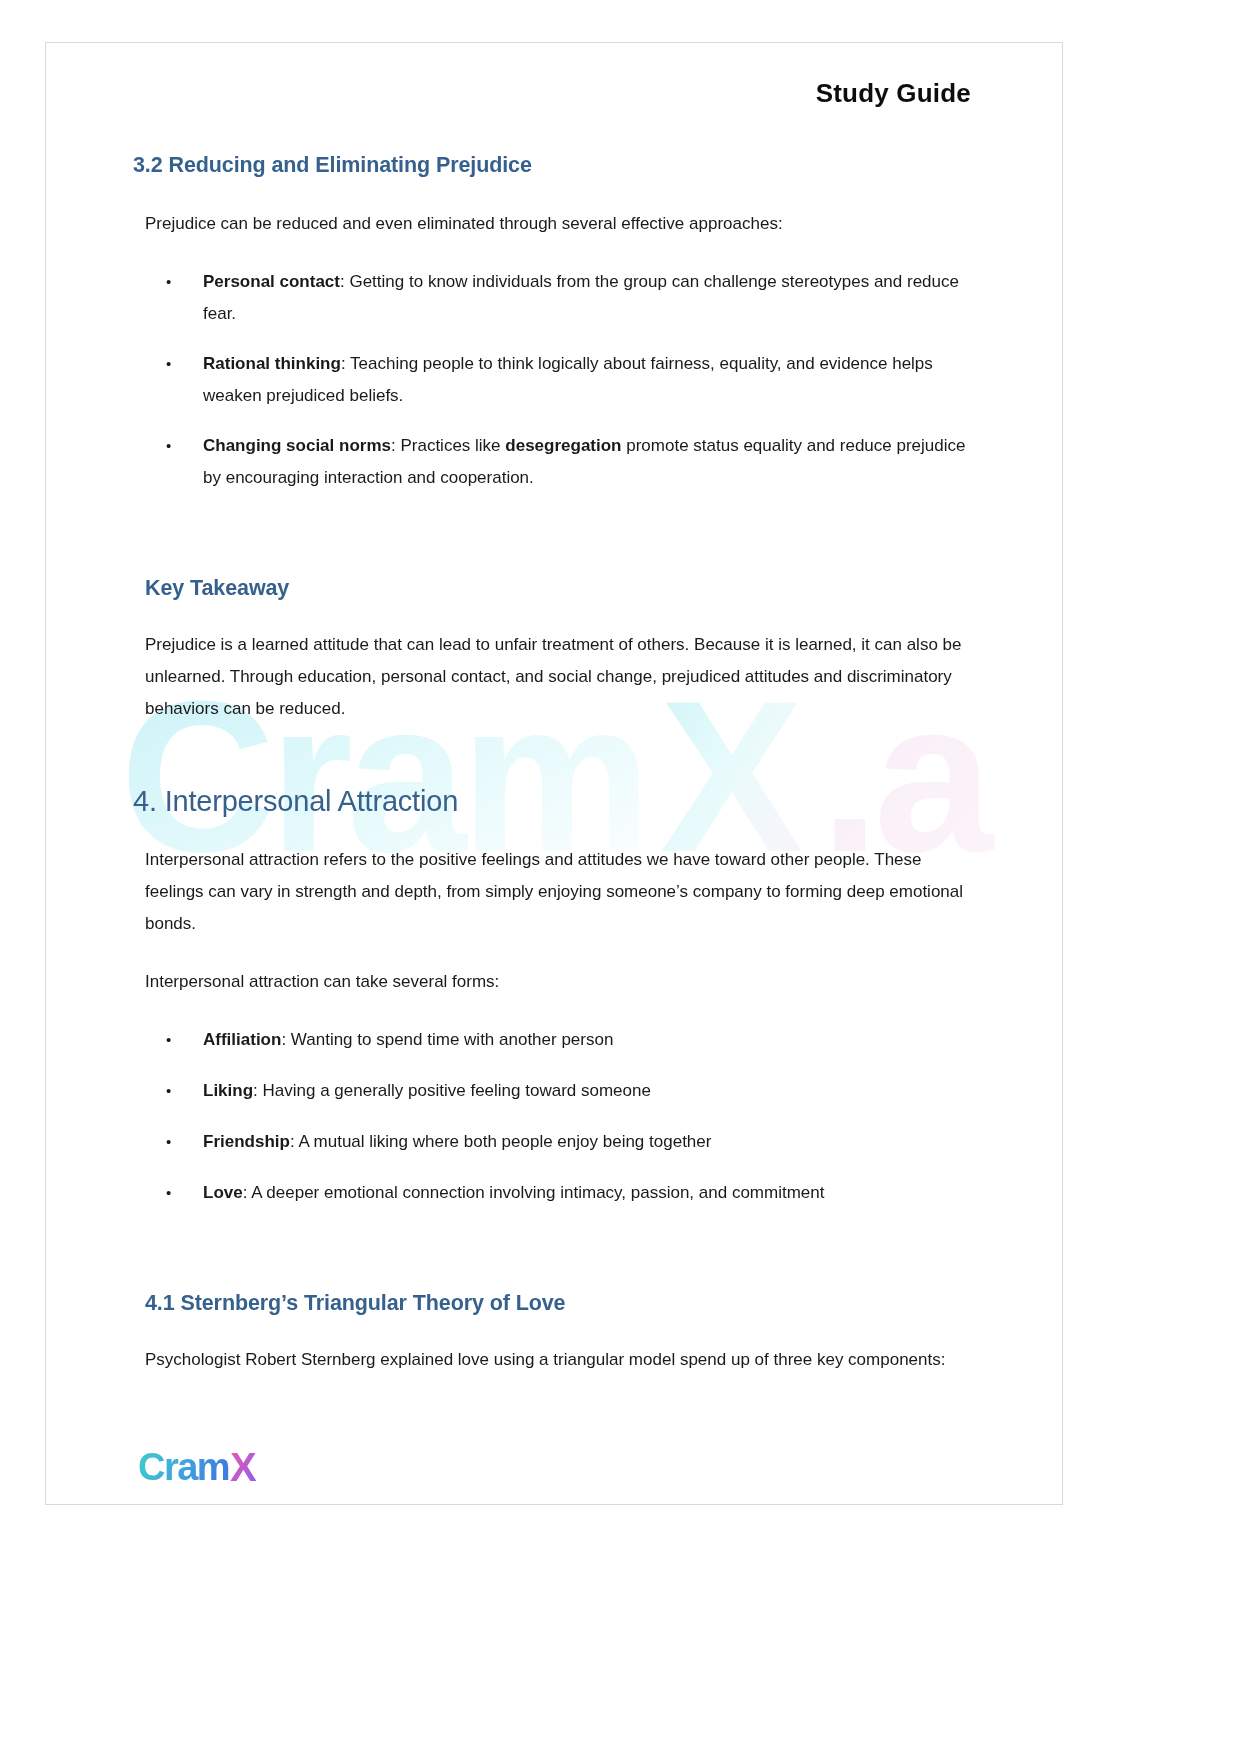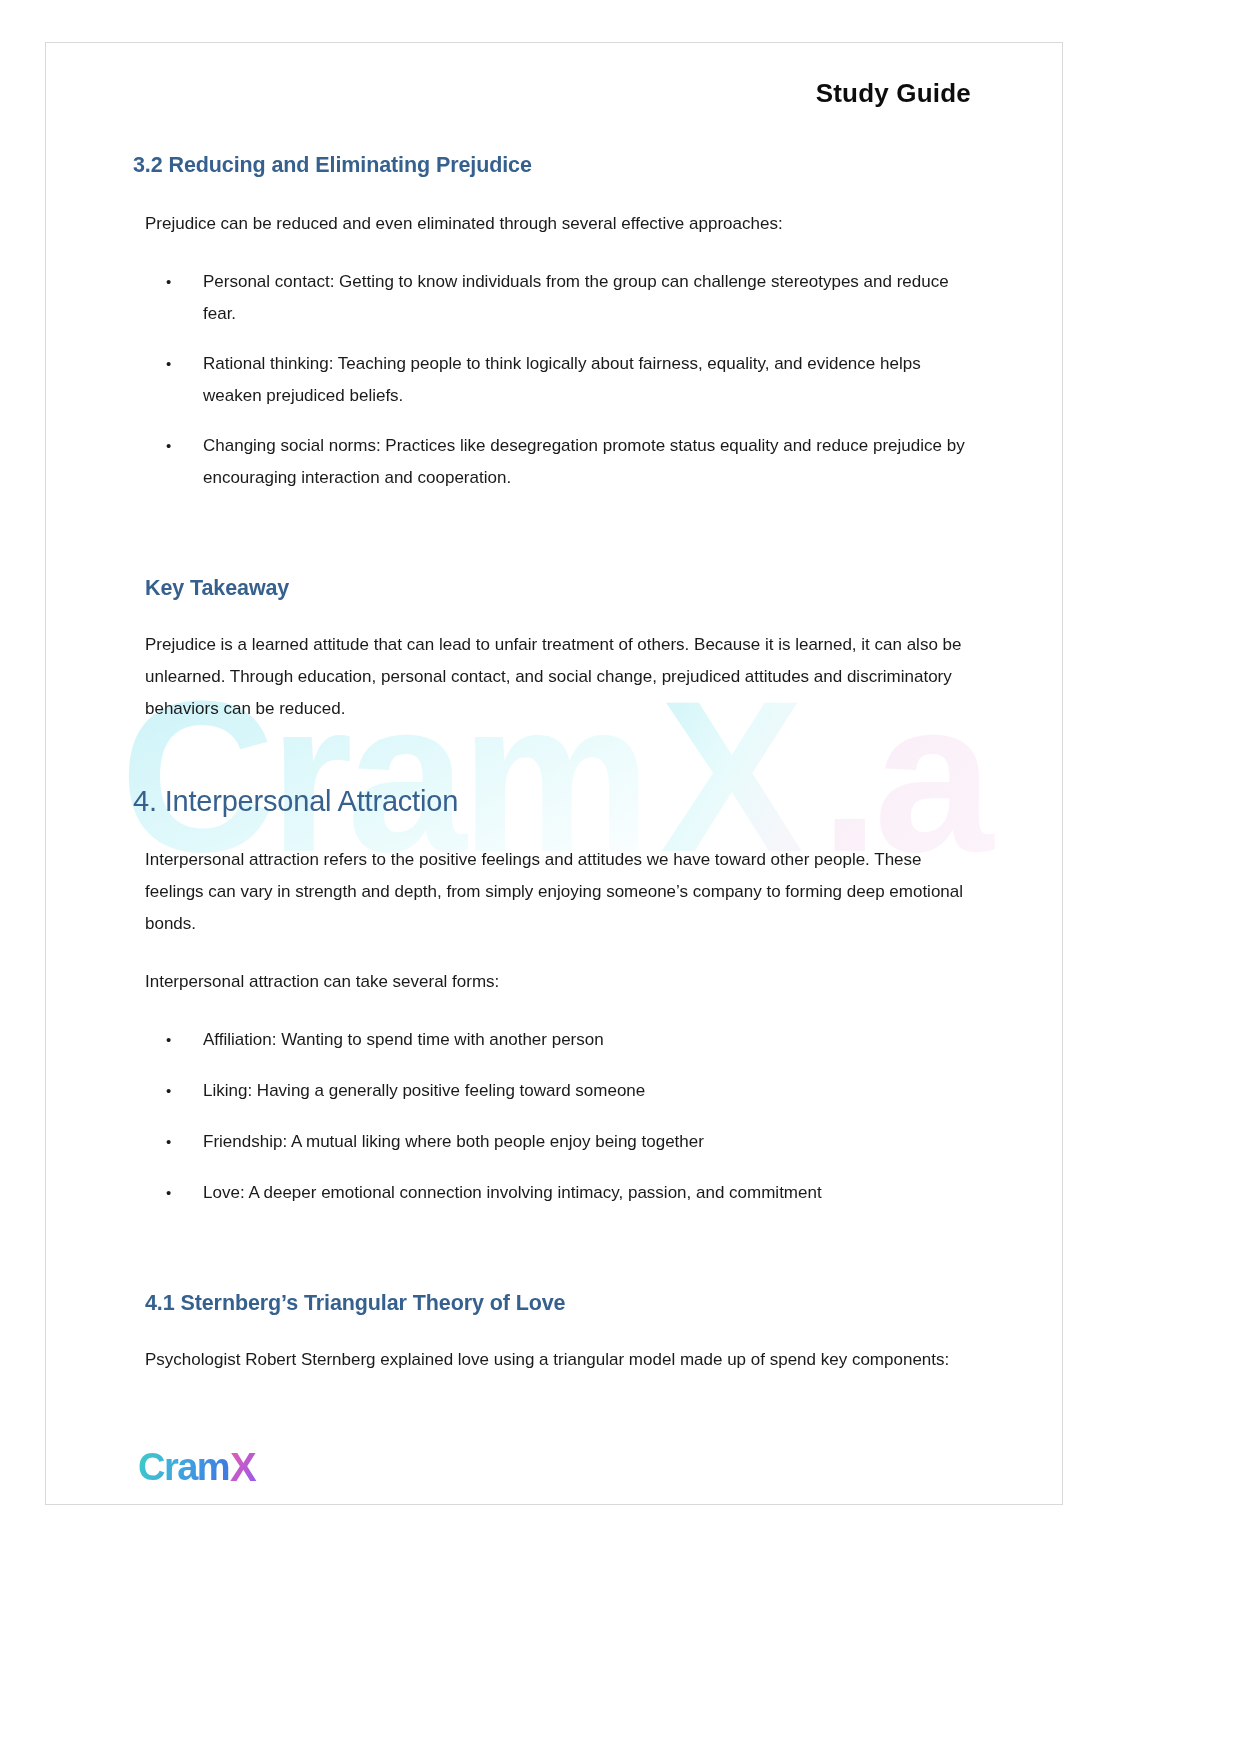--- a/index.html
+++ b/index.html
@@ -100,21 +100,21 @@
   }
   ul.bullets li:last-child { margin-bottom: 0; }
   ul.bullets li::before {
     content: "\2022";
     position: absolute;
     left: 33px;
     top: 0;
     font-size: 15px;
     color: #1a1a1a;
   }
-  ul.bullets li b { font-weight: normal; }
+  ul.bullets li b { font-weight: bold; }
 
   ul.tight li { margin-bottom: 19px; }
 
   .gap-lg { height: 56px; }
   .gap-md { height: 34px; }
 
   
   .watermark {
     position: absolute;
     left: 120px;
@@ -222,21 +222,21 @@
       </li>
       <li>
         <b>Love</b><span>: A deeper emotional connection involving intimacy, passion, and commitment</span>
       </li>
     </ul>
 
     <div class="gap-lg"></div>
 
     <h2 class="sub-heading">4.1 Sternberg’s Triangular Theory of Love</h2>
 
-    <p class="body"><span>Psychologist </span><b>Robert Sternberg</b><span> explained love using a </span><b>triangular model</b><span> made up of spend key components:</span></p>
+    <p class="body"><span>Psychologist </span><b>Robert Sternberg</b><span> explained love using a </span><b>triangular model</b><span> spend up of three key components:</span></p>
 
   </div>
 
   <div class="footer-logo">
     <span class="sr-text">Cram</span>
     <span class="sr-text">X</span>
     <svg width="132" height="46" viewBox="0 0 132 46" xmlns="http://www.w3.org/2000/svg" aria-hidden="true">
       <defs>
         <linearGradient id="lgCram" x1="0" y1="0" x2="1" y2="0.2">
           <stop offset="0%" stop-color="#3ecfc6"></stop>

